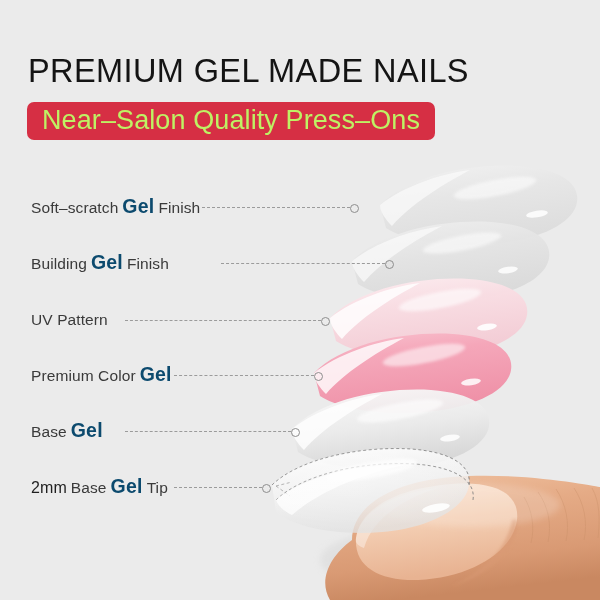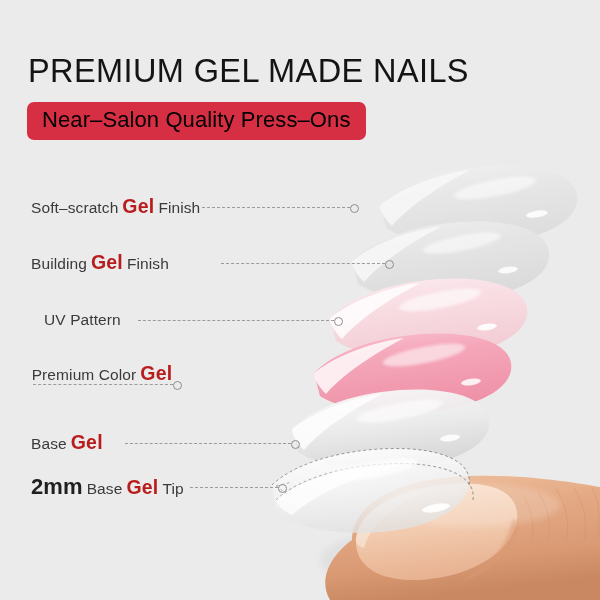--- a/index.html
+++ b/index.html
@@ -45,23 +45,23 @@
     top: 102px;
     height: 38px;
     padding: 0 15px;
     border-radius: 7px;
     background: #d62f44;
     display: flex;
     align-items: center;
     white-space: nowrap;
   }
   #subtitle-badge .sub-text {
-    font-size: 22px;
+    font-size: 27px;
     font-weight: 400;
-    color: #000000;
+    color: #bef264;
     letter-spacing: 0.1px;
     line-height: 1;
     position: relative;
     top: -1px;
   }
 
   
   #artwork {
     position: absolute;
     left: 0;
@@ -80,29 +80,29 @@
     white-space: nowrap;
   }
   .callout .lbl {
     font-size: 15.5px;
     color: #3a3a3a;
     font-weight: 400;
     letter-spacing: 0.1px;
     line-height: 1;
   }
   .callout .lbl .gel {
-    color: #b91c1c;
+    color: #0c4a6e;
     font-weight: 700;
     font-size: 19.5px;
     letter-spacing: 0.2px;
   }
   .callout .lbl .strong {
     color: #1f1f1f;
-    font-weight: 700;
-    font-size: 22px;
+    font-weight: 400;
+    font-size: 16px;
   }
   .callout .lbl .sp { display: inline-block; width: 4px; }
 
   .leader {
     position: relative;
     height: 1px;
     flex: 0 0 auto;
     border-top: 1px dashed #9b9b9b;
     margin-left: 2px;
   }
@@ -283,35 +283,35 @@
     <span class="leader" style="width:148px;"></span>
   </div>
 
   <div class="callout" style="left:31px; top:252px;gap:44px;">
     <span class="lbl">
       <span>Building</span><span class="sp"></span><span class="gel">Gel</span><span class="sp"></span><span>Finish</span>
     </span>
     <span class="leader" style="width:164px; margin-left:8px;"></span>
   </div>
 
-  <div class="callout" style="left:31px; top:309px;margin-left:13px;">
+  <div class="callout" style="left:31px; top:309px;">
     <span class="lbl">
       <span>UV Pattern</span>
     </span>
     <span class="leader" style="width:196px; margin-left:17px;"></span>
   </div>
 
-  <div class="callout" style="left:31px; top:364px;flex-direction:column;">
+  <div class="callout" style="left:31px; top:364px;">
     <span class="lbl">
       <span>Premium Color</span><span class="sp"></span><span class="gel">Gel</span>
     </span>
     <span class="leader" style="width:140px;"></span>
   </div>
 
-  <div class="callout" style="left:31px; top:432px;">
+  <div class="callout" style="left:31px; top:420px;">
     <span class="lbl">
       <span>Base</span><span class="sp"></span><span class="gel">Gel</span>
     </span>
     <span class="leader" style="width:166px; margin-left:22px;"></span>
   </div>
 
   <div class="callout" style="left:31px; top:476px;">
     <span class="lbl">
       <span class="strong">2mm</span><span class="sp"></span><span>Base</span><span class="sp"></span><span class="gel">Gel</span><span class="sp"></span><span>Tip</span>
     </span>

